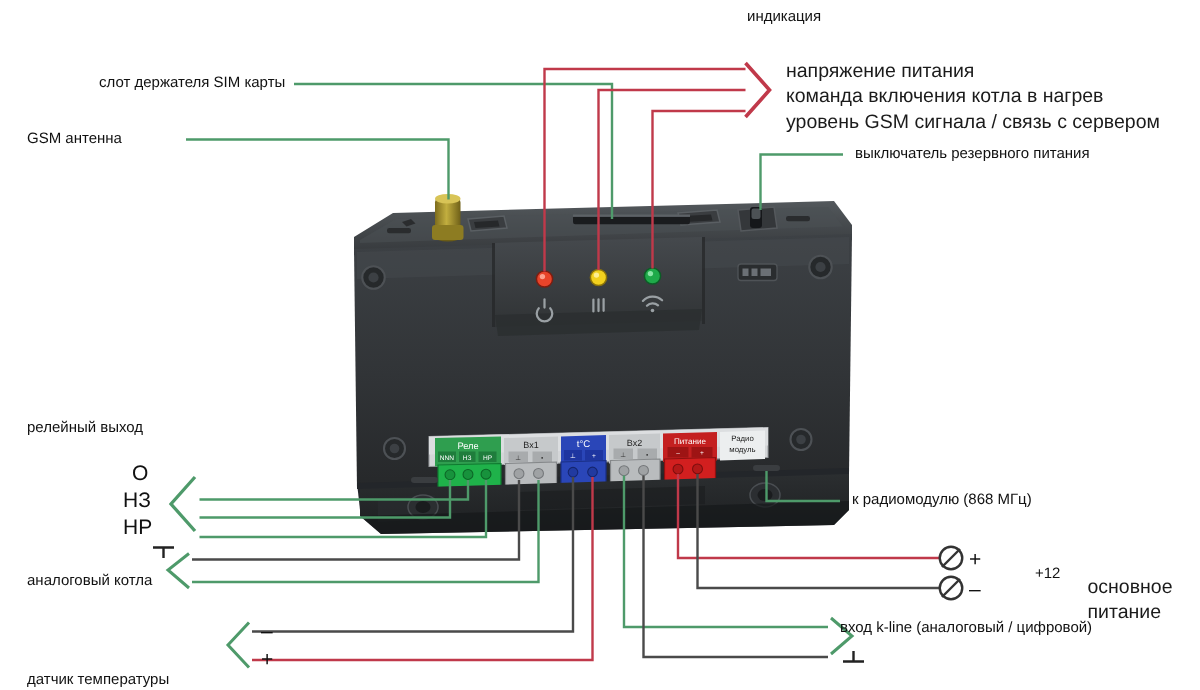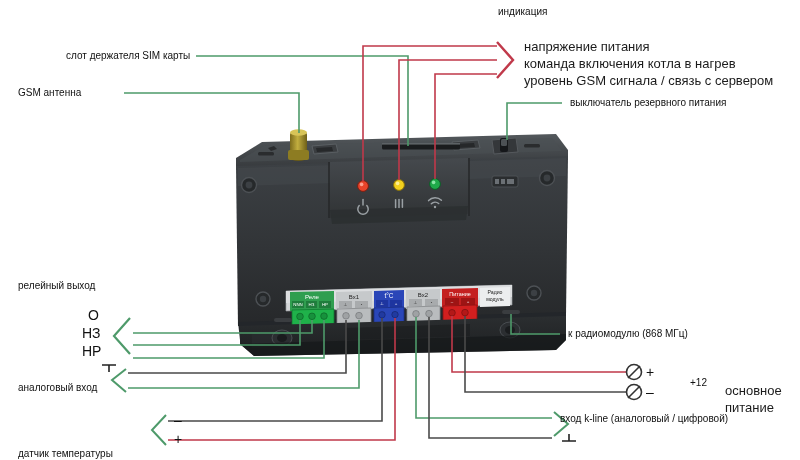--- a/index.html
+++ b/index.html
@@ -309,21 +309,21 @@
   <div>уровень GSM сигнала / связь с сервером</div>
 </div>
 
 <div class="lbl" style="left:570px; top:95px;">выключатель резервного питания</div>
 
 <div class="lbl" style="left:18px;  top:278px;">релейный выход</div>
 <div class="term" style="left:88px; top:307px;">O</div>
 <div class="term" style="left:82px; top:325px;">НЗ</div>
 <div class="term" style="left:82px; top:343px;">НР</div>
 
-<div class="lbl" style="left:18px;  top:380px;">аналоговый вход</div>
+<div class="lbl" style="left:18px;  top:380px;">аналоговый котла</div>
 <div class="lbl" style="left:18px;  top:418px;margin-top:28px;">датчик температуры</div>
 <div class="term" style="left:174px; top:412px;">–</div>
 <div class="term" style="left:174px; top:431px;">+</div>
 
 <div class="lbl" style="left:568px; top:326px;">к радиомодулю (868 МГц)</div>
 
 <div class="term" style="left:646px; top:364px;">+</div>
 <div class="term" style="left:646px; top:384px;">–</div>
 <div class="lbl" style="left:690px; top:375px;">+12</div>
 <div class="stack" style="left:725px; top:365px;margin-top:17px;">

